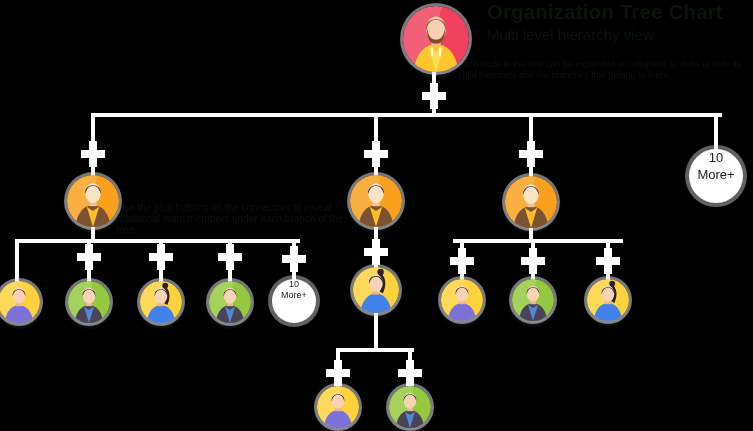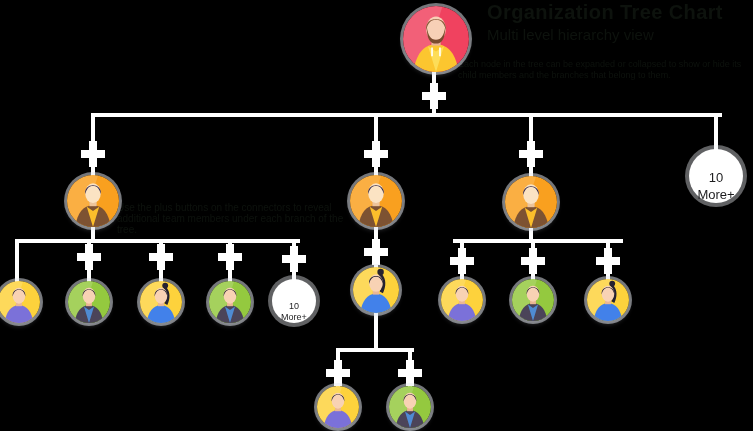--- a/index.html
+++ b/index.html
@@ -17,21 +17,21 @@
   .plus::after{content:"";position:absolute;left:0;top:9px;width:24px;height:8px;background:#ffffff;}
   
   .node{
     position:absolute;border-radius:50%;overflow:hidden;cursor:pointer;
     box-shadow:0 0 0 3px rgba(232,236,244,0.5), 0 3px 5px rgba(200,205,215,0.25);
   }
   .node svg{display:block;width:100%;height:100%;}
   
   .more{
     position:absolute;border-radius:50%;background:#ffffff;color:#1d1d1f;
-    display:flex;flex-direction:column;align-items:center;justify-content:flex-end;
+    display:flex;flex-direction:column;align-items:center;justify-content:flex-start;
     text-align:center;cursor:pointer;
     box-shadow:0 0 0 4px rgba(240,242,247,0.4);
   }
   .more-large{font-size:13px;line-height:17px;}
   .more-small{font-size:9px;line-height:11px;}
   
   .faint{position:absolute;color:#0d120d;}
   .hd-title{left:487px;top:1px;font-size:20px;font-weight:bold;white-space:nowrap;letter-spacing:0.4px;}
   .hd-sub{left:487px;top:26px;font-size:15px;white-space:nowrap;}
   .hd-desc{left:458px;top:59px;width:296px;font-size:9px;line-height:11px;}

